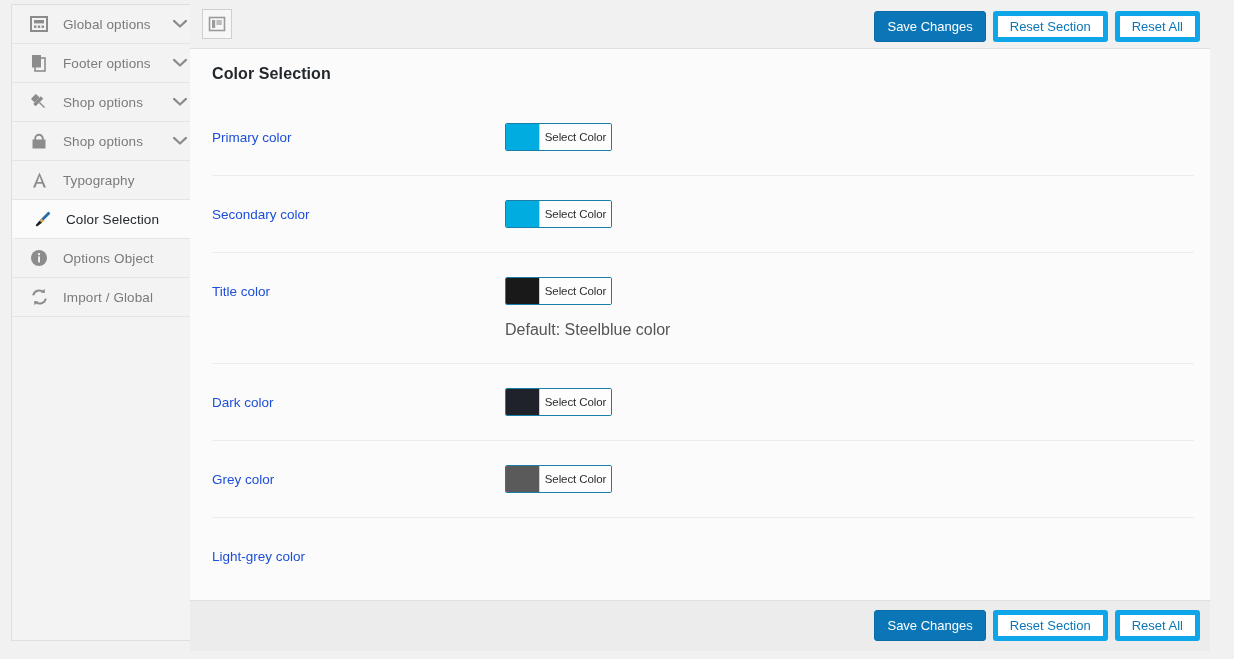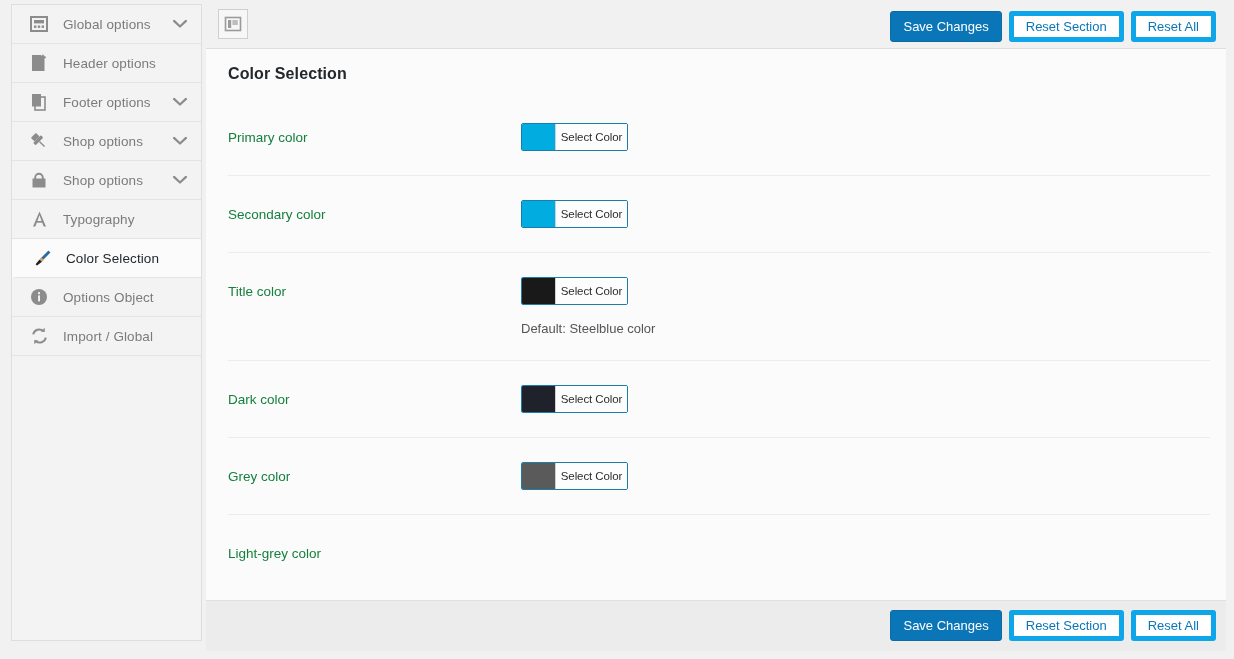--- a/index.html
+++ b/index.html
@@ -73,21 +73,21 @@
     position: absolute;
     right: 14px;
     top: 50%;
     transform: translateY(-50%);
     color: #8c8c8c;
   }
 
   
   .content {
     position: absolute;
-    left: 206px;
+    left: 190px;
     top: 0px;
     width: 1028px;
     height: 651px;
   }
   .topbar {
     position: absolute;
     left: 0; top: 0;
     width: 1020px;
     height: 49px;
     background: #f1f1f1;
@@ -169,21 +169,21 @@
     display: flex;
     align-items: flex-start;
     border-bottom: 1px solid #ececec;
     box-sizing: border-box;
   }
   .field-row:last-child { border-bottom: none; flex-direction: column; }
   .field-label {
     width: 293px;
     flex: 0 0 293px;
     font-size: 13.5px;
-    color: #15803d;
+    color: #1d4ed8;
     font-weight: normal;
     padding-top: 31px;
     box-sizing: border-box;
   }
   .field-control {
     flex: 1 1 auto;
     padding-top: 24px;
     padding-bottom: 24px;
   }
 
@@ -209,21 +209,21 @@
     background: #fdfdfd;
     display: flex;
     align-items: center;
     justify-content: center;
     font-size: 11.5px;
     color: #2d2d2d;
     letter-spacing: -0.1px;
   }
   .field-desc {
     margin-top: 16px;
-    font-size: 13px;
+    font-size: 16px;
     color: #555;
   }
 
   .panel-footer {
     position: absolute;
     left: 0;
     top: 600px;
     width: 1020px;
     height: 51px;
     background: #ececec;
@@ -251,31 +251,20 @@
             <rect x="4" y="4" width="10" height="3.4" fill="#8c8c8c"></rect>
             <rect x="4" y="9.5" width="2.4" height="2.4" fill="#8c8c8c"></rect>
             <rect x="7.8" y="9.5" width="2.4" height="2.4" fill="#8c8c8c"></rect>
             <rect x="11.6" y="9.5" width="2.4" height="2.4" fill="#8c8c8c"></rect>
           </svg>
         </span>
         <span class="nav-label">Global options</span>
         <span class="chevron"><svg width="14" height="9" viewBox="0 0 14 9">
             <path d="M1 1.4 L7 7 L13 1.4" fill="none" stroke="#8c8c8c" stroke-width="2.2" stroke-linecap="round" stroke-linejoin="round"></path>
           </svg></span>
-      </div>
-      <div class="nav-item">
-        <span class="nav-icon">
-          <svg width="16" height="18" viewBox="0 0 16 18">
-            <path d="M1 1 H10 L13.5 4.5 V17 H1 Z" fill="#8c8c8c"></path>
-            <path d="M12.4 1.4 v2.2 h2.2" fill="none" stroke="#8c8c8c" stroke-width="1.5"></path>
-            <rect x="11.2" y="0.6" width="1.4" height="4.2" fill="#8c8c8c"></rect>
-            <rect x="10.4" y="2.3" width="4.2" height="1.4" fill="#8c8c8c"></rect>
-          </svg>
-        </span>
-        <span class="nav-label">Header options</span>
       </div>
       <div class="nav-item">
         <span class="nav-icon">
           <svg width="17" height="18" viewBox="0 0 17 18">
             <rect x="4" y="4" width="10" height="13" fill="none" stroke="#8c8c8c" stroke-width="1.6"></rect>
             <rect x="1" y="1" width="9" height="12.5" fill="#8c8c8c"></rect>
           </svg>
         </span>
         <span class="nav-label">Footer options</span>
         <span class="chevron"><svg width="14" height="9" viewBox="0 0 14 9">

